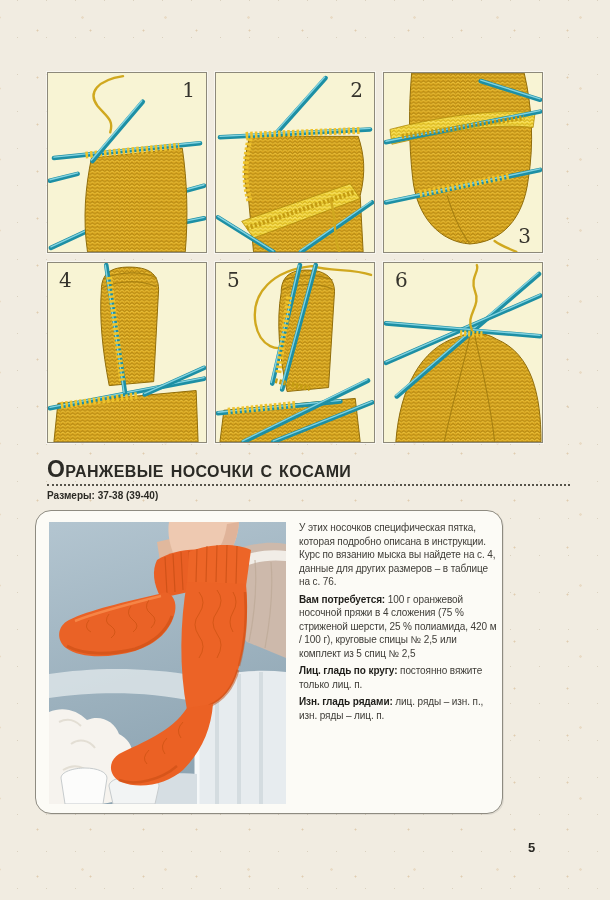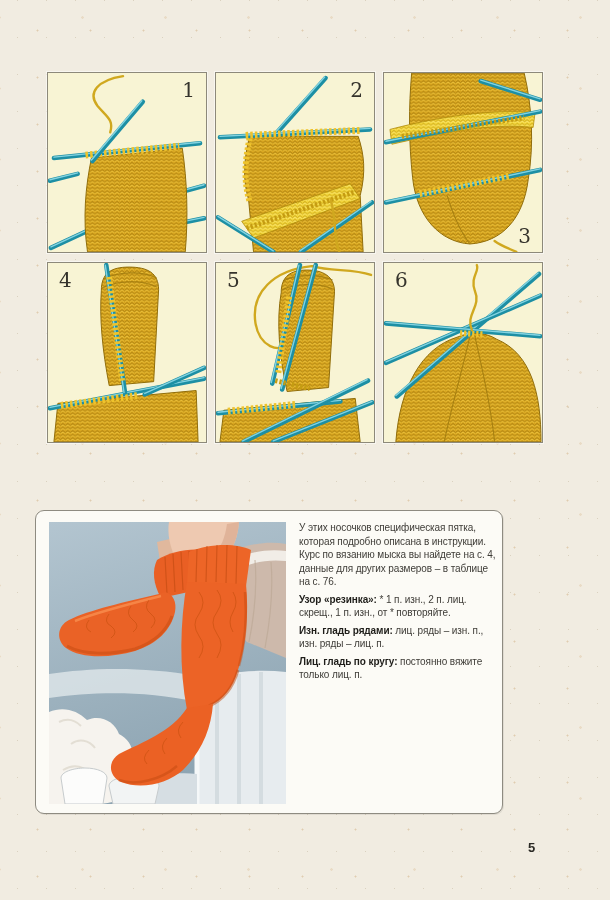--- a/index.html
+++ b/index.html
@@ -42,21 +42,21 @@
   .title-block{position:absolute;left:47px;top:457px;width:523px;}
   .title-block h1{
     margin:0;font-size:23px;font-weight:600;line-height:1.05;
     font-variant:small-caps;letter-spacing:.4px;color:#2b2a25;
   }
   .dotted-rule{border-top:2px dotted #56534a;margin-top:3px;height:0;}
   .sizes{margin-top:4px;font-size:10px;font-weight:bold;color:#2b2a25;}
   
   .info-box{
     position:absolute;left:35px;top:510px;width:468px;height:304px;
-    background:#fcfbf6;border:1.5px solid #8e8b81;border-radius:9px;
+    background:#fcfbf6;border:1.5px solid #8e8b81;border-radius:16px;
     box-sizing:border-box;box-shadow:1px 1px 0 rgba(0,0,0,.07);
   }
   .sock-photo{position:absolute;left:13px;top:11px;width:237px;height:282px;margin:0;}
   .sock-photo svg{display:block;width:100%;height:100%;}
   .instructions{
     position:absolute;left:263px;top:10px;width:198px;
     font-size:10px;line-height:13.5px;letter-spacing:-.1px;color:#3e3c37;
   }
   .instructions p{margin:0 0 4px 0;}
   .instructions b{color:#1f1e1a;}
@@ -220,20 +220,25 @@
           <line class="nd" x1="2" y1="61" x2="158" y2="74"></line>
             <line class="nh" x1="2" y1="60" x2="158" y2="73"></line>
         </g>
         <line class="st" style="stroke-width:6;stroke-dasharray:2.2 1.9" x1="77" y1="71" x2="101" y2="72"></line>
         <path class="yarn" d="M89,68 C82,52 99,44 92,28 C87,14 97,8 94,2"></path>
       </svg>
       <span class="num n-tl">6</span>
     </figure>
   </div>
 
+  <div class="title-block">
+    <h1>Оранжевые носочки с косами</h1>
+    <div class="dotted-rule"></div>
+    <div class="sizes">Размеры: 37-38 (39-40)</div>
+  </div>
 
   <section class="info-box">
 
     <figure class="sock-photo">
       <svg viewBox="0 0 237 282">
         <rect width="237" height="282" fill="url(#wallG)"></rect>
 
         <g>
           <path d="M162,40 C186,24 214,18 237,22 L237,136 L198,120 C180,104 168,76 162,40 Z" fill="#cdb9ab"></path>
           <path d="M164,48 C188,32 214,26 237,29 L237,39 C212,36 188,44 168,60 Z" fill="#f1ede7"></path>
@@ -282,20 +287,20 @@
           <path d="M138,186 L164,182 C162,208 152,230 134,248 C118,262 92,268 72,260 C60,254 58,240 70,232 C94,220 122,210 138,186 Z" fill="#eb6124"></path>
           <path d="M70,258 C86,264 112,258 128,244" stroke="#c34a10" stroke-width="2.5" fill="none" opacity=".5"></path>
           <path class="cbl" d="M150,70 q8,10 0,22 q-8,10 0,22 q8,10 0,22 M168,68 q8,10 0,22 q-8,10 0,22 q8,10 0,24 M184,70 q6,10 0,20 q-6,10 0,20"></path>
           <path class="cbl" d="M118,216 q-8,8 -2,16 M100,228 q-8,8 -2,14 M134,200 q-8,8 -2,16"></path>
         </g>
       </svg>
     </figure>
 
     <div class="instructions">
       <p>У этих носочков специфическая пятка, которая подробно описана в инструкции. Курс по вязанию мыска вы найдете на с. 4, данные для других размеров – в таблице на с. 76.</p>
-      <p><b>Узор «резинка»:</b> <span>* 1 п. изн., 2 п. лиц. скрещ., 1 п. изн., от * повторяйте.</span></p>
+      <p><b>Вам потребуется:</b> <span>100 г оранжевой носочной пряжи в 4 сложения (75 % стриженой шерсти, 25 % полиамида, 420 м / 100 г), круговые спицы № 2,5 или комплект из 5 спиц № 2,5</span></p>
+      <p><b>Лиц. гладь по кругу:</b> <span>постоянно вяжите только лиц. п.</span></p>
       <p><b>Изн. гладь рядами:</b> <span>лиц. ряды – изн. п., изн. ряды – лиц. п.</span></p>
-      <p><b>Лиц. гладь по кругу:</b> <span>постоянно вяжите только лиц. п.</span></p>
     </div>
   </section>
 
   <div class="page-number">5</div>
 </div>
 
 </body></html>

